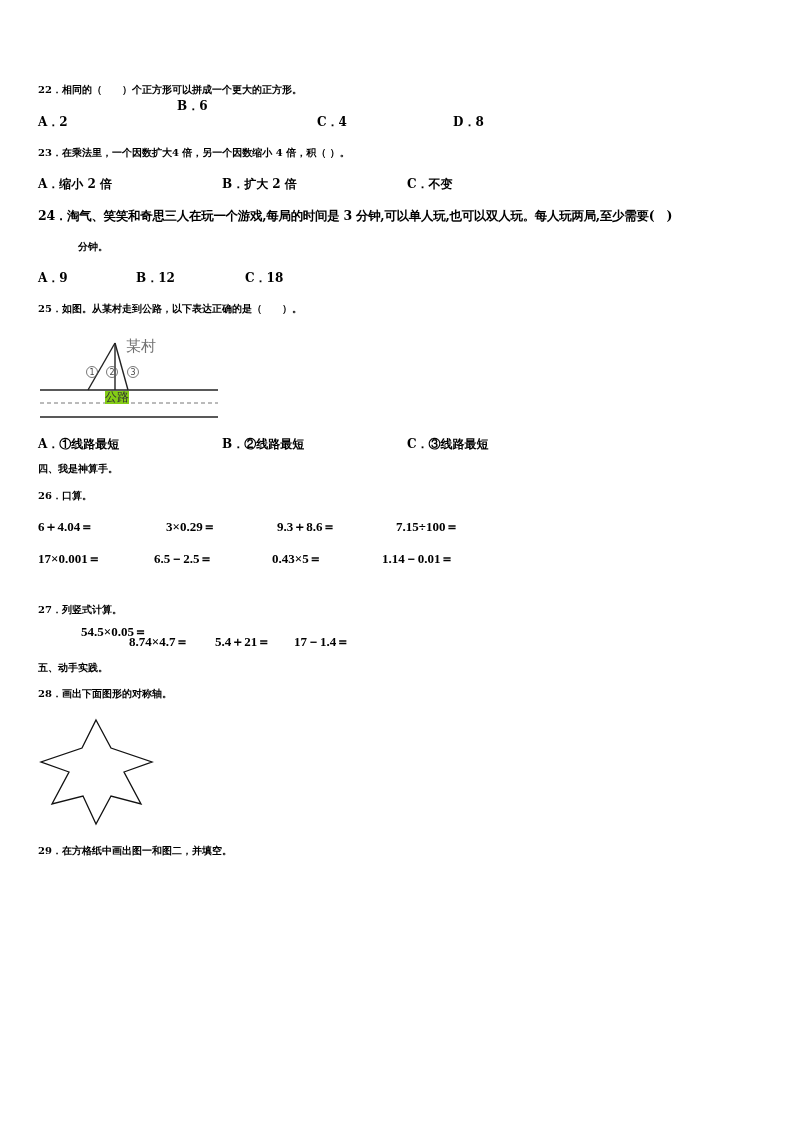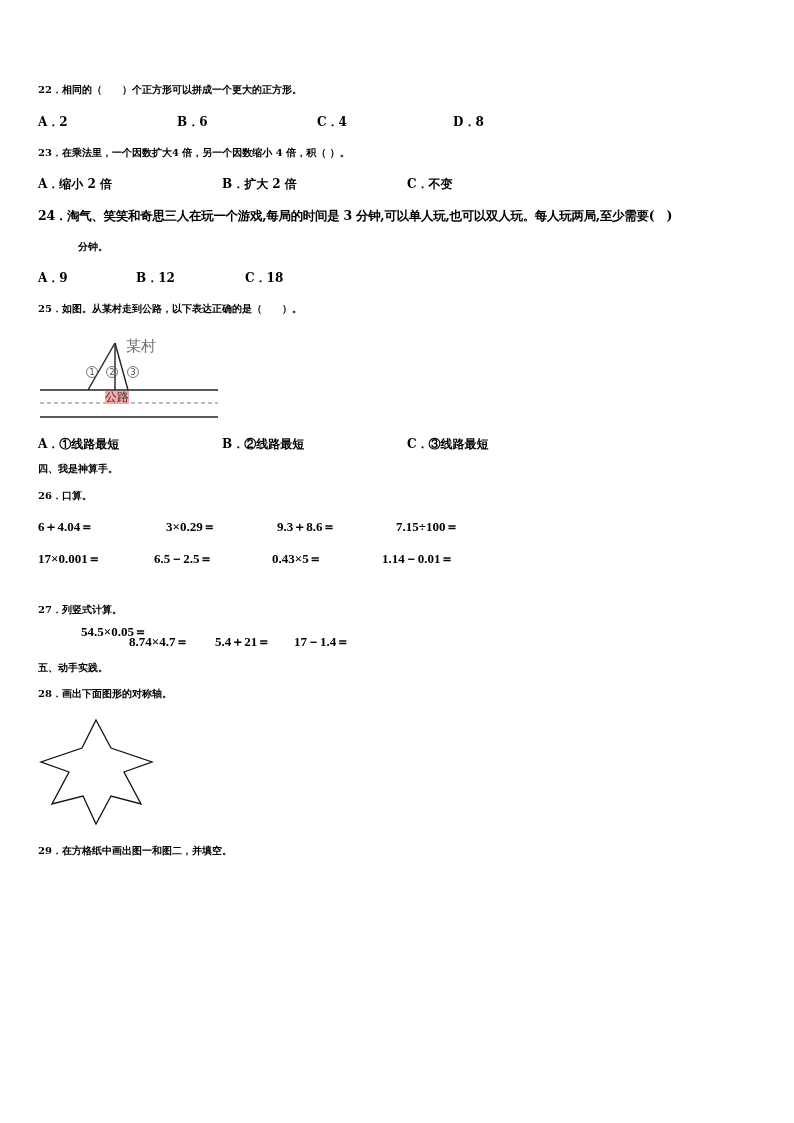--- a/index.html
+++ b/index.html
@@ -16,21 +16,21 @@
     .calc { position: absolute; white-space: nowrap; font-size: 13px; line-height: 16px; font-weight: bold;
             font-family: "Liberation Serif", "DejaVu Serif", serif; }
     .section { font-weight: bold; }
     svg text { font-family: "DejaVu Sans", sans-serif; }
   </style>
 </head>
 <body>
 
 <div class="line" style="top:82px;">22．相同的（　　）个正方形可以拼成一个更大的正方形。</div>
 <div class="opt" style="left:38px; top:114px;">A．2</div>
-<div class="opt" style="left:177px; top:114px;">B．6</div>
+<div class="opt" style="left:177px; top:98px;">B．6</div>
 <div class="opt" style="left:317px; top:114px;">C．4</div>
 <div class="opt" style="left:453px; top:114px;">D．8</div>
 
 <div class="line" style="top:145px;">23．在乘法里，一个因数扩大4 倍，另一个因数缩小 4 倍，积（ ）。</div>
 <div class="opt" style="left:38px; top:176px;">A．缩小 2 倍</div>
 <div class="opt" style="left:222px; top:176px;">B．扩大 2 倍</div>
 <div class="opt" style="left:407px; top:176px;">C．不变</div>
 
 <div class="line" style="top:208px; font-size:12.5px; letter-spacing:-0.3px;">24．淘气、笑笑和奇思三人在玩一个游戏,每局的时间是 3 分钟,可以单人玩,也可以双人玩。每人玩两局,至少需要(　)</div>
 <div class="line" style="top:239px;margin-left:40px;">分钟。</div>
@@ -58,21 +58,21 @@
   <g font-size="8" fill="#444" text-anchor="middle">
     <text x="92" y="375">1</text>
     <text x="112" y="375">2</text>
     <text x="133" y="375">3</text>
   </g>
 
   <polygon points="96,720 111,748 152,762 124,772 141,804 111,796 96,824 83,796 52,804 69,772 41,762 82,748" fill="none" stroke="#111" stroke-width="1.3" stroke-linejoin="miter"></polygon>
 </svg>
 
 <div style="position:absolute; left:126px; top:337px; font-size:15px; color:#737373; font-family:'DejaVu Sans',sans-serif;">某村</div>
-<div style="position:absolute; left:105px; top:391px; font-size:12px; color:#333; background:#fca5a5; font-family:'DejaVu Sans',sans-serif; line-height:13px;">公路</div>
+<div style="position:absolute; left:105px; top:391px; font-size:12px; color:#333; background:#84cc16; font-family:'DejaVu Sans',sans-serif; line-height:13px;">公路</div>
 
 <div class="opt" style="left:38px; top:436px;">A．①线路最短</div>
 <div class="opt" style="left:222px; top:436px;">B．②线路最短</div>
 <div class="opt" style="left:407px; top:436px;">C．③线路最短</div>
 
 <div class="line section" style="top:461px;">四、我是神算手。</div>
 <div class="line" style="top:488px;">26．口算。</div>
 
 <div class="calc" style="left:38px; top:519px;">6＋4.04＝</div>
 <div class="calc" style="left:166px; top:519px;">3×0.29＝</div>

